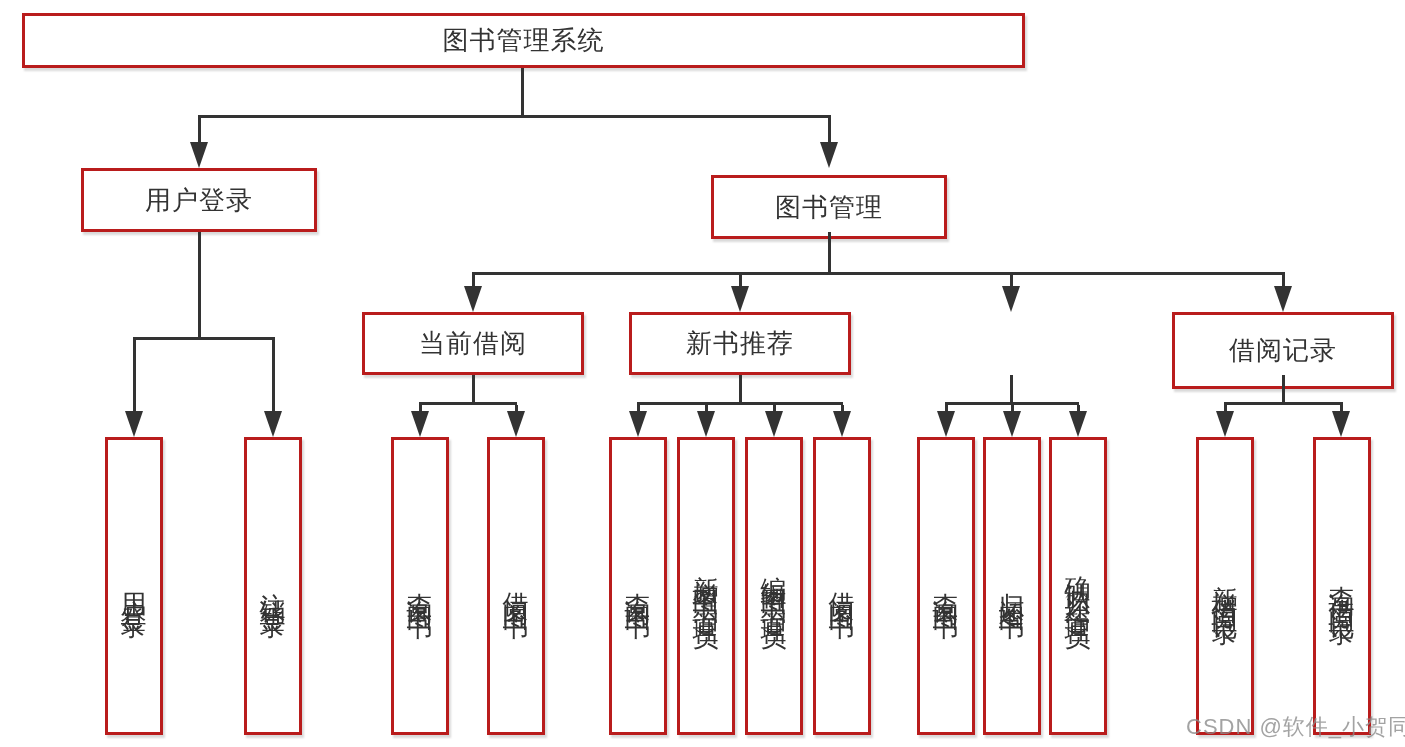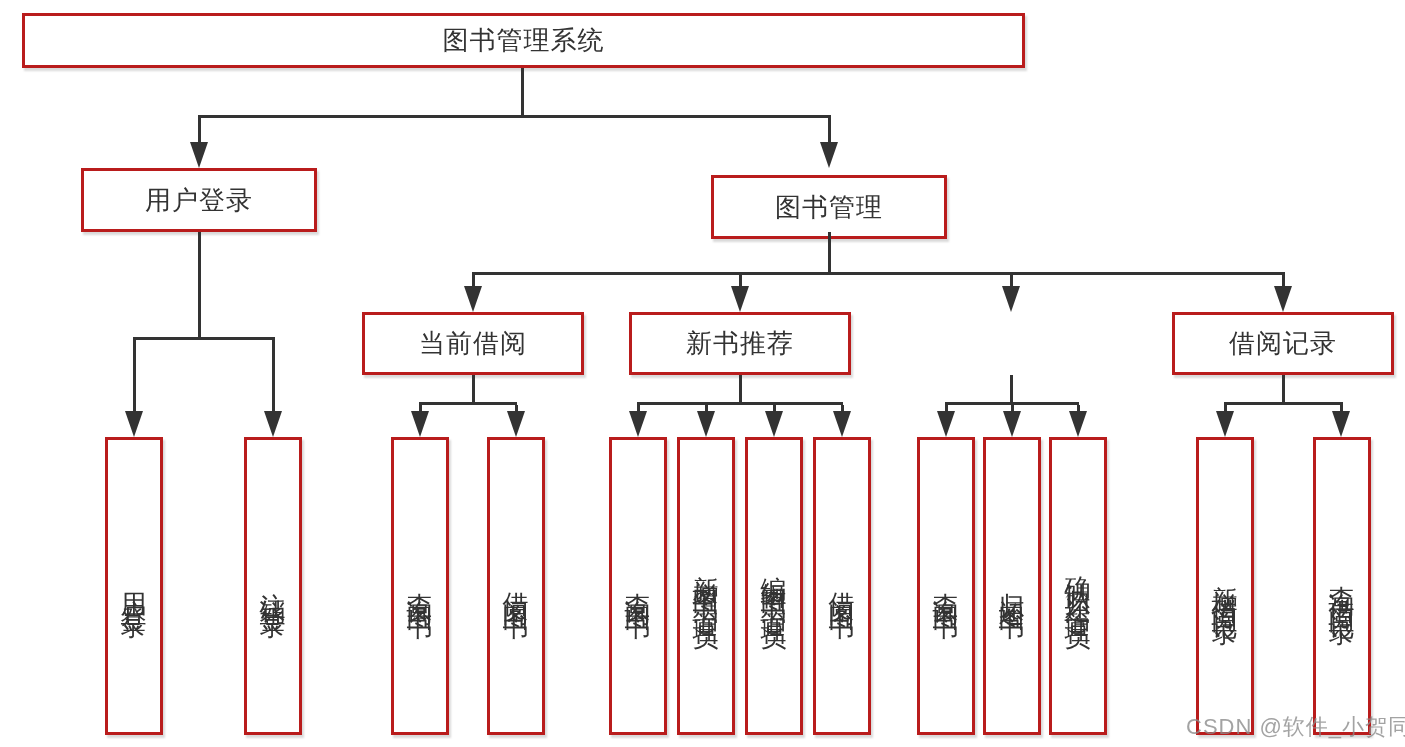--- a/index.html
+++ b/index.html
@@ -71,21 +71,21 @@
   <div class="arrow" style="left:1002px;top:286px"></div>
   <div class="vline" style="left:1282px;top:275px;width:3px;height:14px"></div>
   <div class="arrow" style="left:1274px;top:286px"></div>
 
   <div class="box h" style="left:362px;top:312px;width:222px;height:63px">
     <span>当前借阅</span>
   </div>
   <div class="box h" style="left:629px;top:312px;width:222px;height:63px">
     <span>新书推荐</span>
   </div>
-  <div class="box h" style="left:1172px;top:312px;width:222px;height:63px">
+  <div class="box h" style="left:1172px;top:312px;width:222px;height:77px">
     <span>借阅记录</span>
   </div>
 
   <div class="vline" style="left:472px;top:375px;width:3px;height:29px"></div>
   <div class="hline" style="left:419px;top:402px;width:98px;height:3px"></div>
   <div class="vline" style="left:419px;top:405px;width:3px;height:8px"></div>
   <div class="arrow" style="left:411px;top:411px"></div>
   <div class="vline" style="left:515px;top:405px;width:3px;height:8px"></div>
   <div class="arrow" style="left:507px;top:411px"></div>
 

